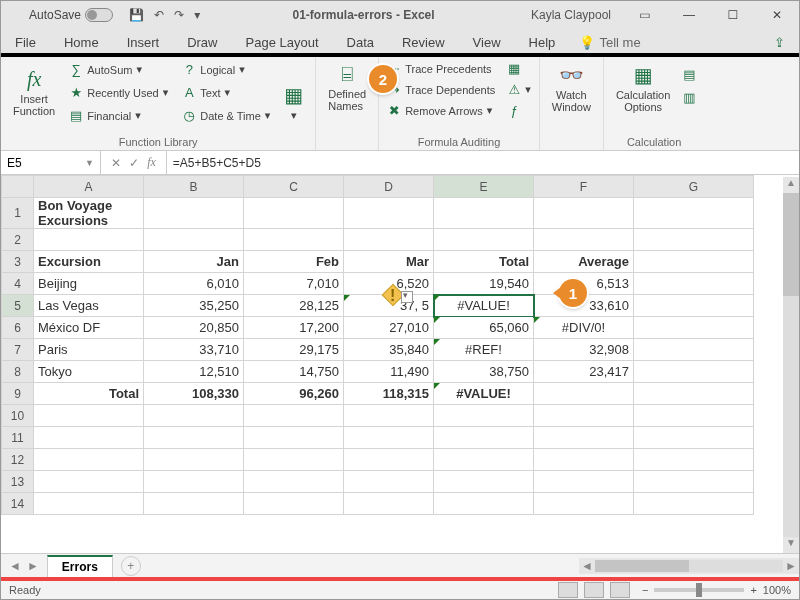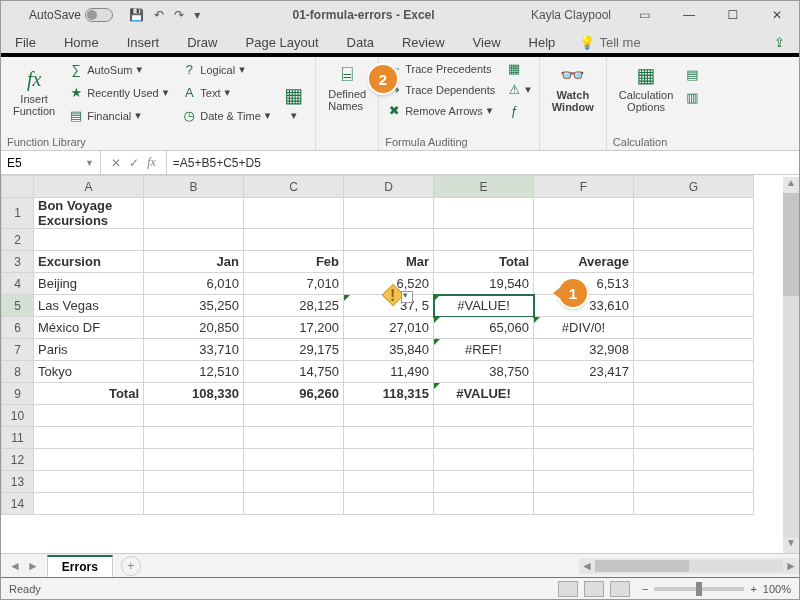--- a/index.html
+++ b/index.html
@@ -20,21 +20,21 @@
 
 .tabs { height: 28px; background: #e6e6e6; display: flex; align-items: flex-start; font-size: 13px; border-bottom: 4px solid #000000; }
 .tabs .tab { padding: 6px 14px; color: #444; cursor: pointer; }
 .tabs .tab.active { background: #f3f3f3; border: 1px solid #ccc; border-bottom: 1px solid #f3f3f3; margin-bottom: -1px; color: #217346; font-weight: 400; }
 .tabs .tellme { display: flex; align-items: center; gap: 4px; color: #666; padding: 6px 10px; }
 .tabs .share { margin-left: auto; padding: 6px 14px; color: #217346; }
 
 
 .ribbon { height: 94px; background: #f3f3f3; border-bottom: 1px solid #ccc; display: flex; font-size: 11px; color: #444; position: relative; }
 .rgroup { border-right: 1px solid #ddd; display: flex; flex-direction: column; justify-content: space-between; padding: 2px 6px 0 6px; }
-.rgroup .glabel { text-align: left; color: #666; padding-bottom: 2px; font-size: 11px; }
+.rgroup .glabel { text-align: center; color: #666; padding-bottom: 2px; font-size: 11px; }
 .rbtn-lg { display: flex; flex-direction: column; align-items: center; justify-content: center; padding: 4px 6px; cursor: pointer; gap: 2px; }
 .rbtn-lg .ico { font-size: 20px; color: #217346; }
 .rgrid { display: grid; grid-template-columns: auto auto; gap: 2px 10px; }
 .rbtn-sm { display: flex; align-items: center; gap: 4px; padding: 2px 2px; cursor: pointer; white-space: nowrap; }
 .rbtn-sm .ico { font-size: 13px; color: #217346; width: 14px; text-align: center; }
 
 
 .fbar { height: 24px; border-bottom: 1px solid #ccc; display: flex; align-items: center; font-size: 12px; background: #fff; }
 .namebox { width: 100px; border-right: 1px solid #ccc; padding: 0 6px; height: 100%; display: flex; align-items: center; justify-content: space-between; }
 .namebox .dd { color: #888; font-size: 9px; }
@@ -62,21 +62,21 @@
 .sheettabs { position: absolute; bottom: 22px; left: 0; right: 0; height: 24px; background: #f3f3f3; border-top: 1px solid #ccc; display: flex; align-items: center; font-size: 12px; }
 .sheettabs .nav { padding: 0 8px; color: #888; display: flex; gap: 6px; }
 .sheettabs .stab { padding: 3px 14px; background: #fff; border: 1px solid #ccc; border-bottom: none; border-top: 2px solid #217346; font-weight: bold; }
 .sheettabs .addsheet { width: 20px; height: 20px; border: 1px solid #ccc; border-radius: 50%; display: flex; align-items: center; justify-content: center; margin-left: 8px; color: #888; }
 .sheettabs .hscroll { margin-left: auto; width: 220px; height: 16px; background: #e6e6e6; display: flex; align-items: center; }
 .sheettabs .hscroll .arrow { width: 16px; text-align: center; color: #888; }
 .sheettabs .hscroll .track { flex: 1; background: #ddd; height: 12px; position: relative; }
 .sheettabs .hscroll .thumb { position: absolute; left: 0; width: 50%; height: 100%; background: #c4c4c4; }
 
 
-.statusbar { position: absolute; bottom: 0; left: 0; right: 0; height: 22px; background: #f3f3f3; border-top: 1px solid #ef4444; display: flex; align-items: center; font-size: 11px; color: #555; padding: 0 8px; }
+.statusbar { position: absolute; bottom: 0; left: 0; right: 0; height: 22px; background: #f3f3f3; border-top: 4px solid #ef4444; display: flex; align-items: center; font-size: 11px; color: #555; padding: 0 8px; }
 .statusbar .views { margin-left: auto; display: flex; gap: 6px; align-items: center; }
 .statusbar .views .vbtn { width: 20px; height: 16px; border: 1px solid #aaa; background: #ddd; }
 .statusbar .zoom { display: flex; align-items: center; gap: 6px; margin-left: 12px; }
 .statusbar .zoom .slider { width: 90px; height: 4px; background: #ccc; position: relative; }
 .statusbar .zoom .slider::after { content: ""; position: absolute; width: 6px; height: 14px; background: #888; top: -5px; left: 42px; }
 
 
 .vscroll { position: absolute; right: 0; top: 176px; width: 16px; bottom: 46px; background: #e6e6e6; display: flex; flex-direction: column; }
 .vscroll .arrow { height: 16px; text-align: center; color: #888; font-size: 10px; }
 .vscroll .track { flex: 1; background: #ddd; position: relative; }
@@ -188,21 +188,21 @@
             <span class="ico">ƒ</span>
           </div>
       </div>
     </div>
     <div class="glabel">Formula Auditing</div>
   </div>
 
   <div class="rgroup">
     <div class="rbtn-lg">
       <span class="ico">👓</span>
-      <span style="white-space:pre;text-align:center;font-weight:bold;">Watch
+      <span style="white-space:pre;text-align:center;">Watch
 Window</span>
     </div>
     <div class="glabel">&nbsp;</div>
   </div>
 
   <div class="rgroup" style="border-right:none;">
     <div style="display:flex;gap:4px;">
       <div class="rbtn-lg">
         <span class="ico">▦</span>
         <span style="white-space:pre;text-align:center;">Calculation

